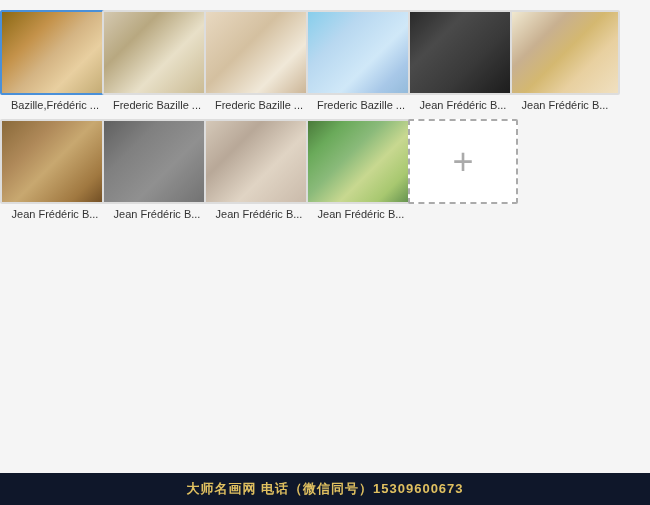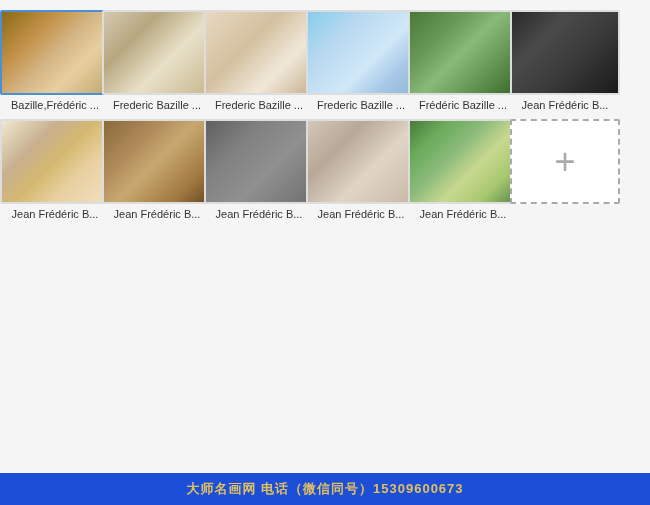--- a/index.html
+++ b/index.html
@@ -103,21 +103,21 @@
     }
     .painting-10 {
       background: linear-gradient(135deg, #4a7a3a 0%, #6aaa5a 20%, #8aba7a 40%, #c8d890 60%, #a8c870 80%, #5a8a4a 100%);
     }
     .footer-bar {
       position: absolute;
       bottom: 0;
       left: 0;
       right: 0;
       height: 32px;
-      background: #1d4ed8;
+      background: #0f172a;
       display: flex;
       align-items: center;
       justify-content: center;
       color: #e0c060;
       font-size: 13px;
       font-weight: bold;
       letter-spacing: 1px;
     }
   </style>
 </head>
@@ -142,26 +142,20 @@
       <div class="img-placeholder painting-2"></div>
     </div>
     <div class="img-label">Frederic Bazille ...</div>
   </div>
   <div class="gallery-item">
     <div class="img-wrapper">
       <div class="img-placeholder painting-3"></div>
     </div>
     <div class="img-label">Frederic Bazille ...</div>
   </div>
-  <div class="gallery-item">
-    <div class="img-wrapper">
-      <div class="img-placeholder painting-4"></div>
-    </div>
-    <div class="img-label">Frédéric Bazille ...</div>
-  </div>
 
   <div class="gallery-item">
     <div class="img-wrapper">
       <div class="img-placeholder painting-5"></div>
     </div>
     <div class="img-label">Jean Frédéric B...</div>
   </div>
   <div class="gallery-item">
     <div class="img-wrapper">
       <div class="img-placeholder painting-6"></div>

